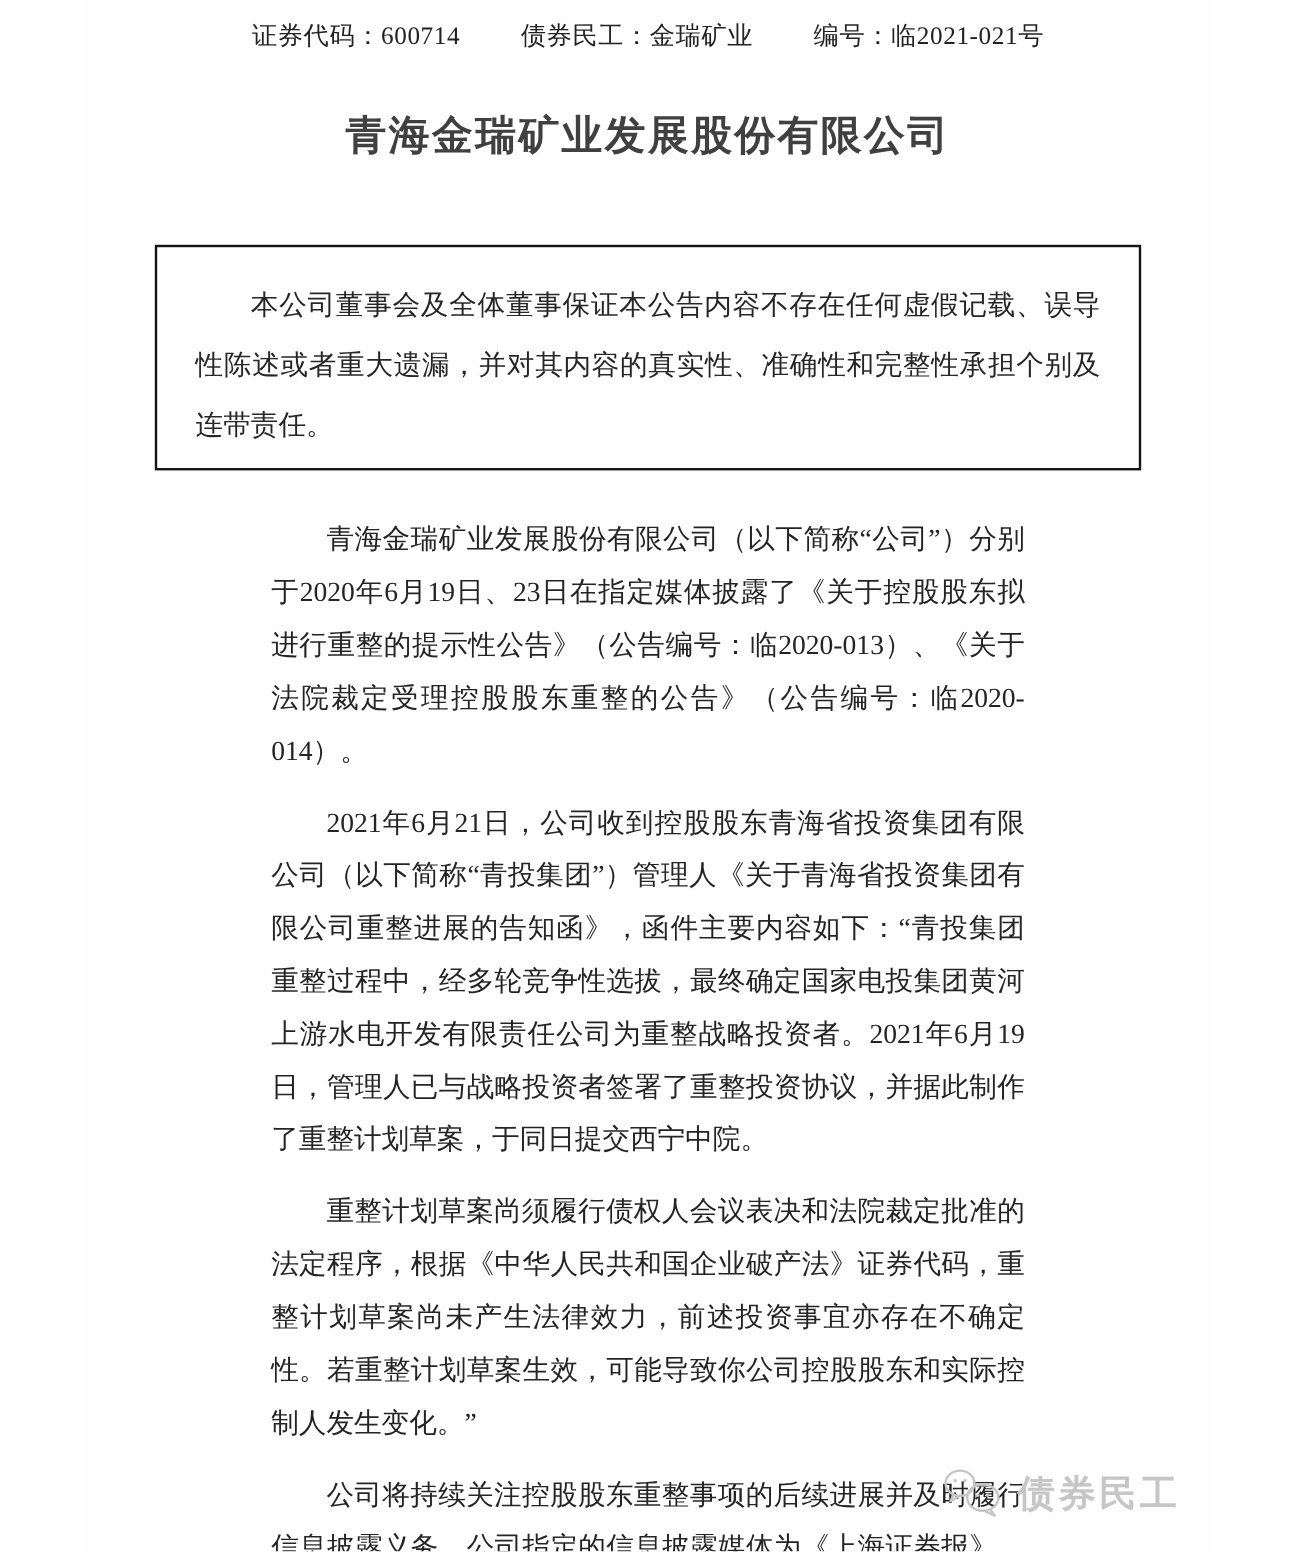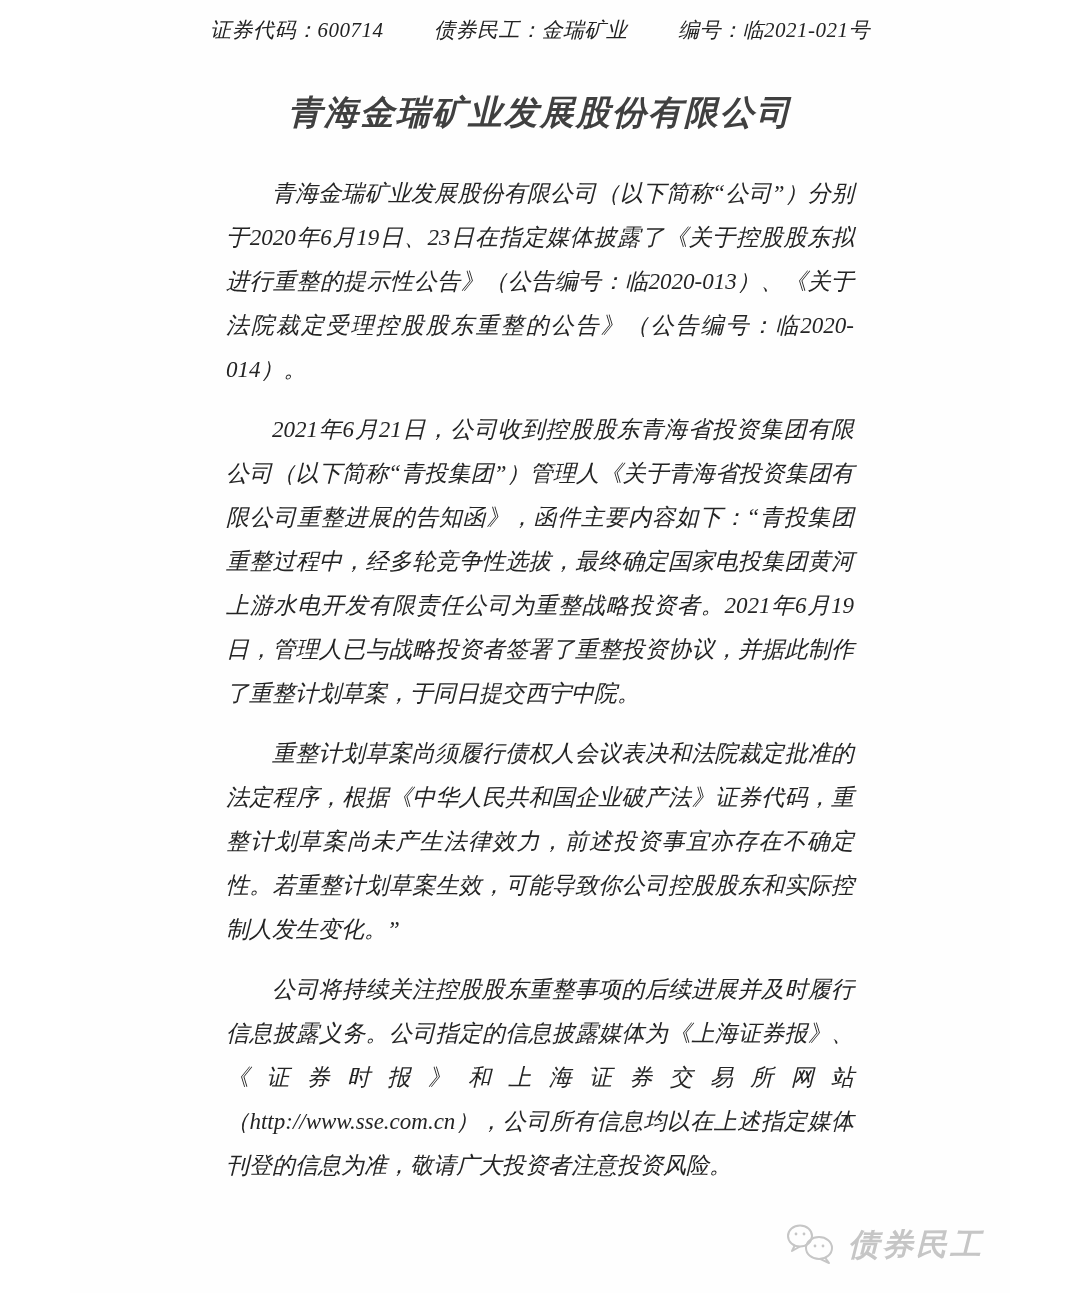--- a/index.html
+++ b/index.html
@@ -5,21 +5,20 @@
   html, body { margin: 0; padding: 0; background: #ffffff; }
   .page {
     position: relative;
     width: 940px;
     height: 1293px;
     margin: 0 auto;
     background: #fefefe;
     font-family: "Liberation Serif", "DejaVu Serif", serif;
     color: #1e1e1e;
     overflow: hidden;
-    font-style: italic;
   }
   .doc-header {
     display: flex;
     justify-content: space-between;
     padding: 16px 140px 0 140px;
     font-size: 21px;
     color: #222222;
     letter-spacing: 0.5px;
   }
   .title-block {
@@ -76,20 +75,23 @@
   <div class="doc-header">
     <span>证券代码：600714</span>
     <span>债券民工：金瑞矿业</span>
     <span>编号：临2021-021号</span>
   </div>
 
   <div class="title-block">
     <div class="title-line1">青海金瑞矿业发展股份有限公司</div>
   </div>
 
+  <div class="disclaimer-box">
+    <span>本公司董事会及全体董事保证本公告内容不存在任何虚假记载、误导性陈述或者重大遗漏，并对其内容的真实性、准确性和完整性承担个别及连带责任。</span>
+  </div>
 
   <div class="body-text">
     <p>青海金瑞矿业发展股份有限公司（以下简称“公司”）分别于2020年6月19日、23日在指定媒体披露了《关于控股股东拟进行重整的提示性公告》（公告编号：临2020-013）、《关于法院裁定受理控股股东重整的公告》（公告编号：临2020-014）。</p>
     <p>2021年6月21日，公司收到控股股东青海省投资集团有限公司（以下简称“青投集团”）管理人《关于青海省投资集团有限公司重整进展的告知函》，函件主要内容如下：“青投集团重整过程中，经多轮竞争性选拔，最终确定国家电投集团黄河上游水电开发有限责任公司为重整战略投资者。2021年6月19日，管理人已与战略投资者签署了重整投资协议，并据此制作了重整计划草案，于同日提交西宁中院。</p>
     <p>重整计划草案尚须履行债权人会议表决和法院裁定批准的法定程序，根据《中华人民共和国企业破产法》证券代码，重整计划草案尚未产生法律效力，前述投资事宜亦存在不确定性。若重整计划草案生效，可能导致你公司控股股东和实际控制人发生变化。”</p>
     <p>公司将持续关注控股股东重整事项的后续进展并及时履行信息披露义务。公司指定的信息披露媒体为《上海证券报》、《证券时报》和上海证券交易所网站（http://www.sse.com.cn），公司所有信息均以在上述指定媒体刊登的信息为准，敬请广大投资者注意投资风险。</p>
 
   </div>
 
   <div class="watermark">

